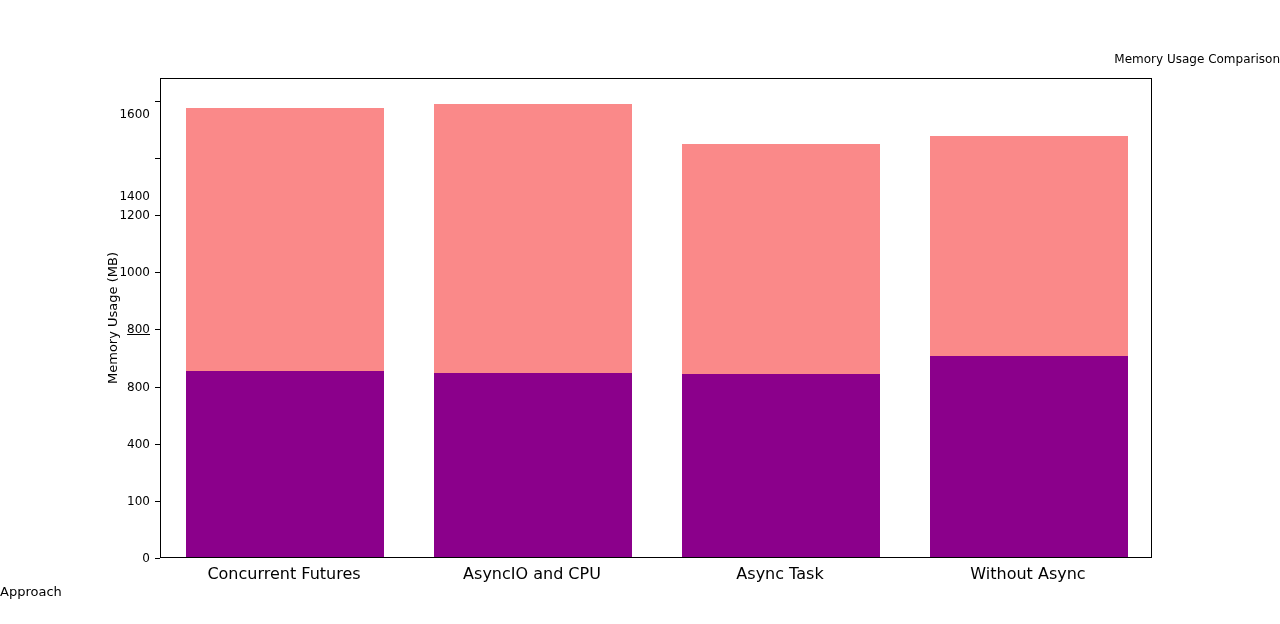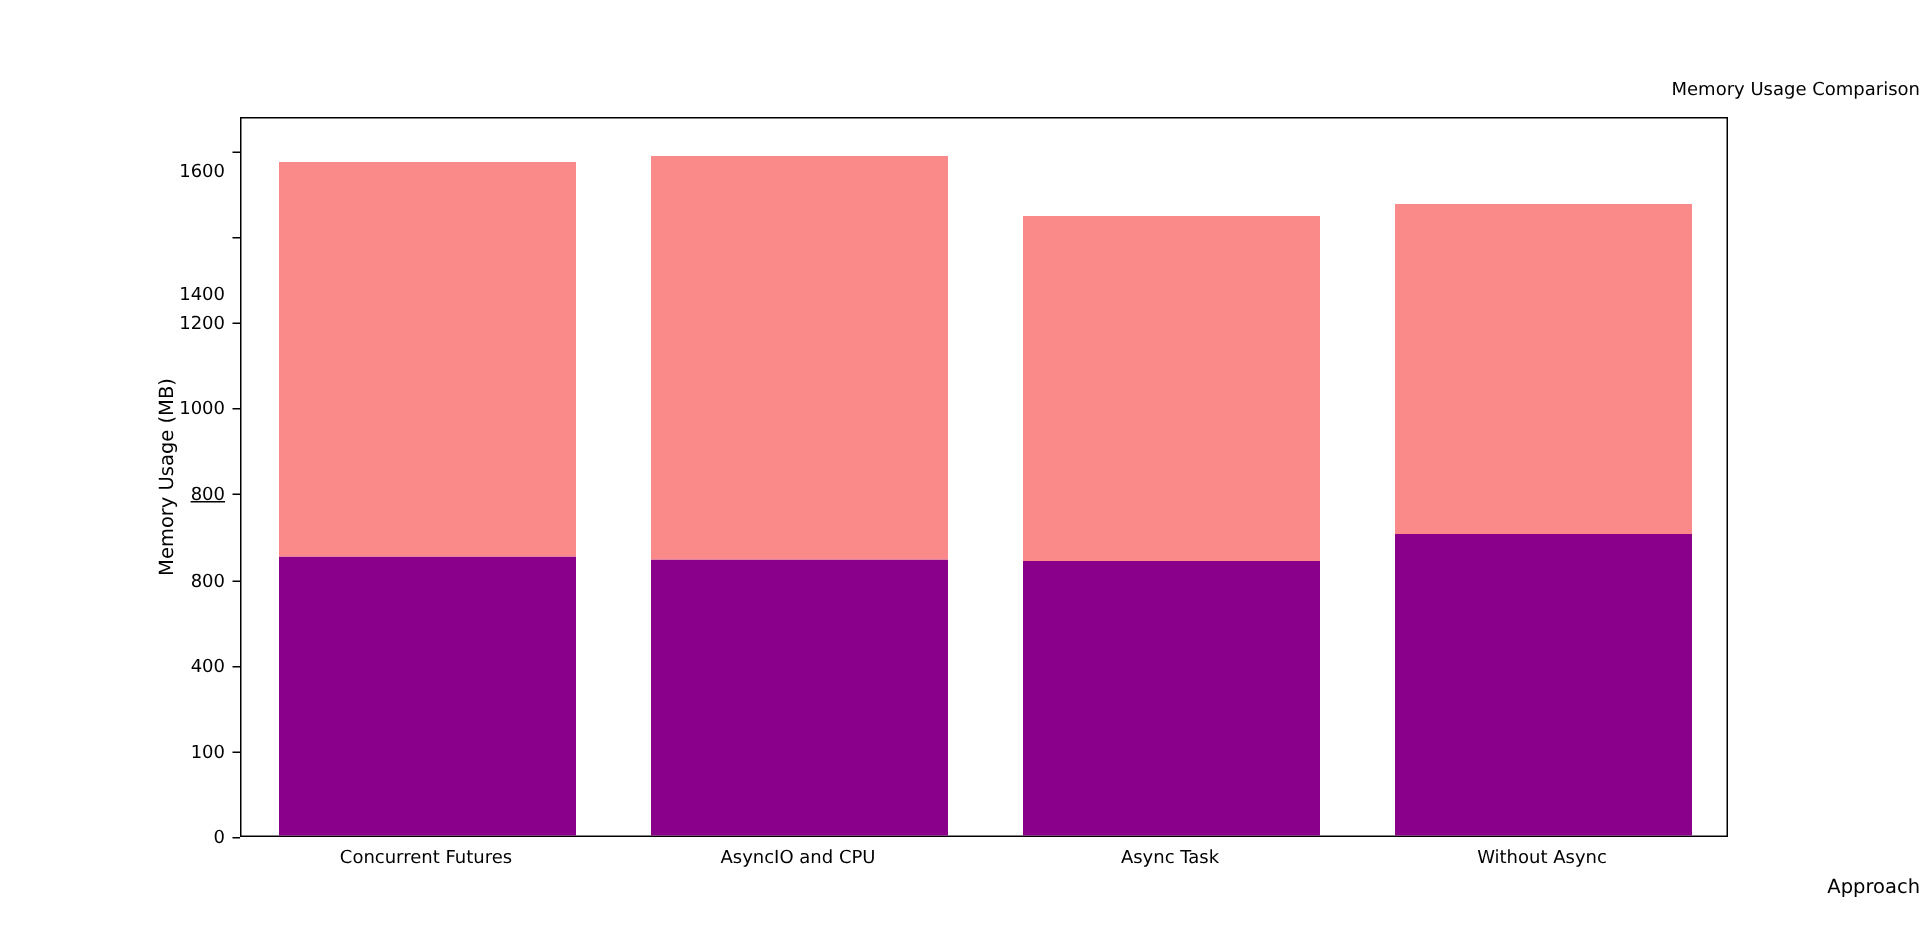--- a/index.html
+++ b/index.html
@@ -51,28 +51,28 @@
     left: 155px;
     width: 5px;
     height: 1px;
     background: #000;
   }
   .xtick-label {
     position: absolute;
     top: 564px;  
     width: 200px;
     text-align: center;
-    font-size: 12px;
+    font-size: 16px;
   }
   .xlabel {
     position: absolute;
     top: 584px;
     left: 0;
     width: 1280px;
-    text-align: right;
+    text-align: left;
     font-size: 13px;
   }
   .ylabel {
     position: absolute;
     left: 112px;
     top: 318px;
     transform: translate(-50%, -50%) rotate(-90deg);
     font-size: 13px;
     white-space: nowrap;
   }

